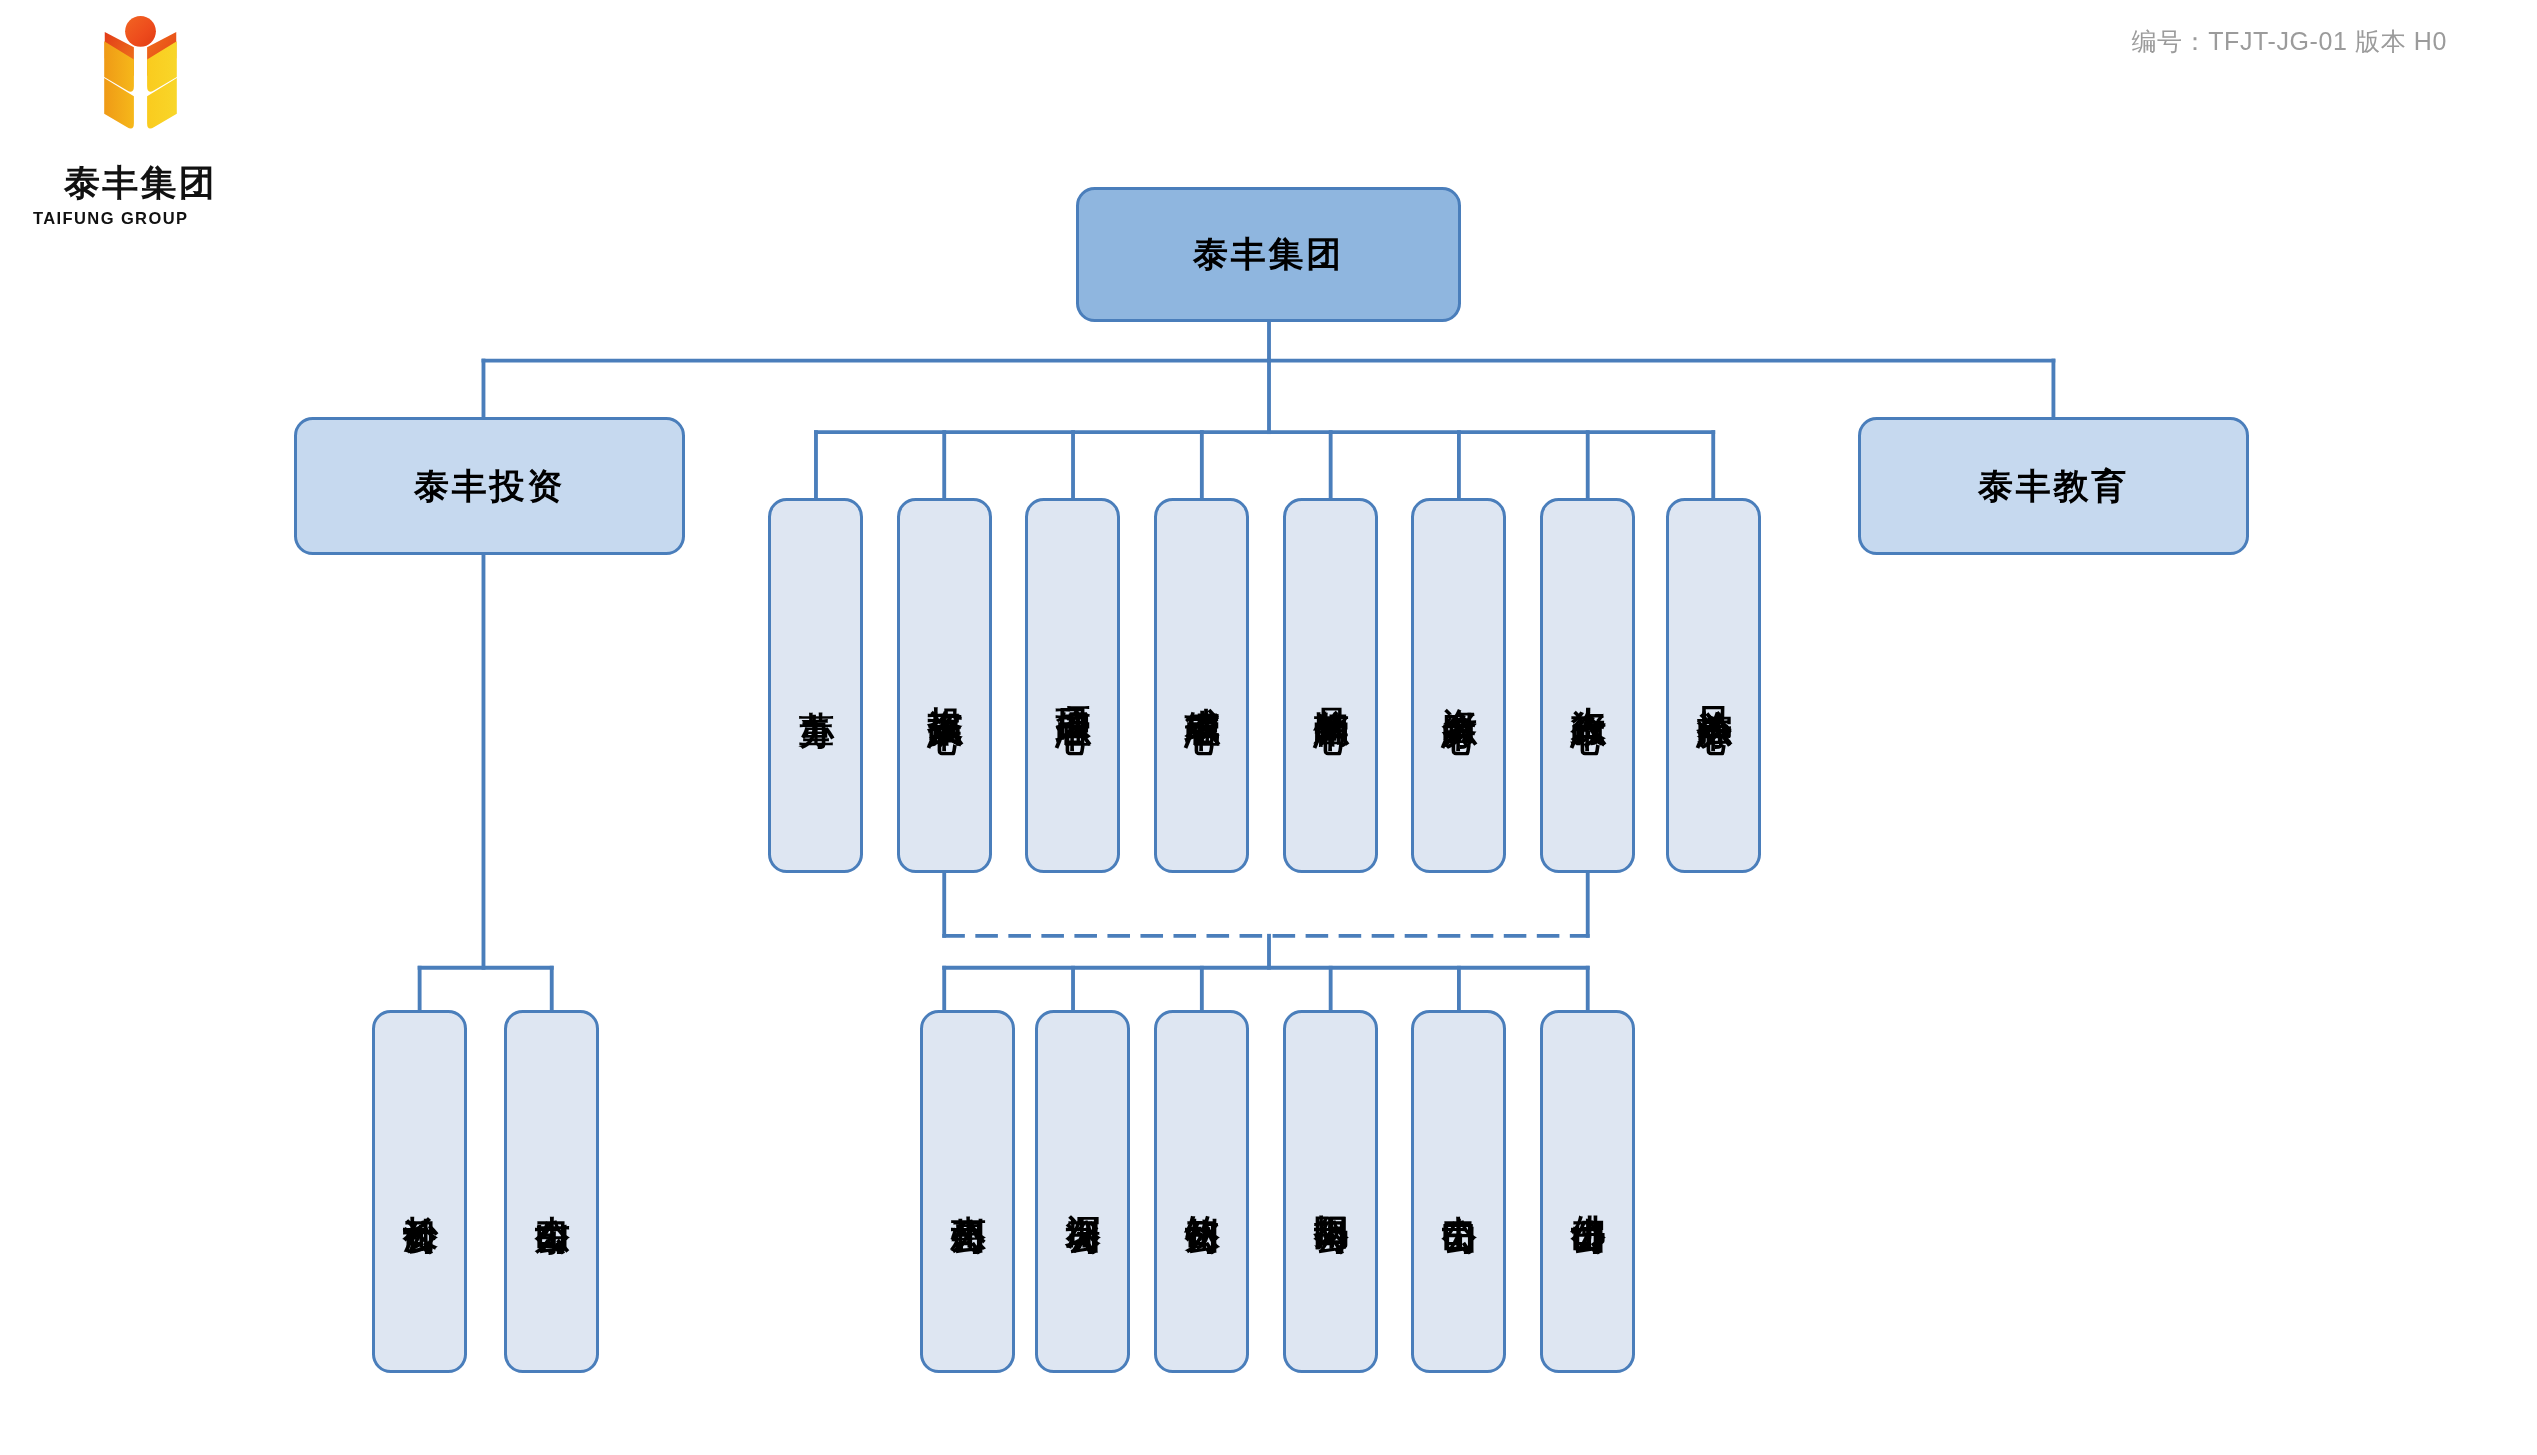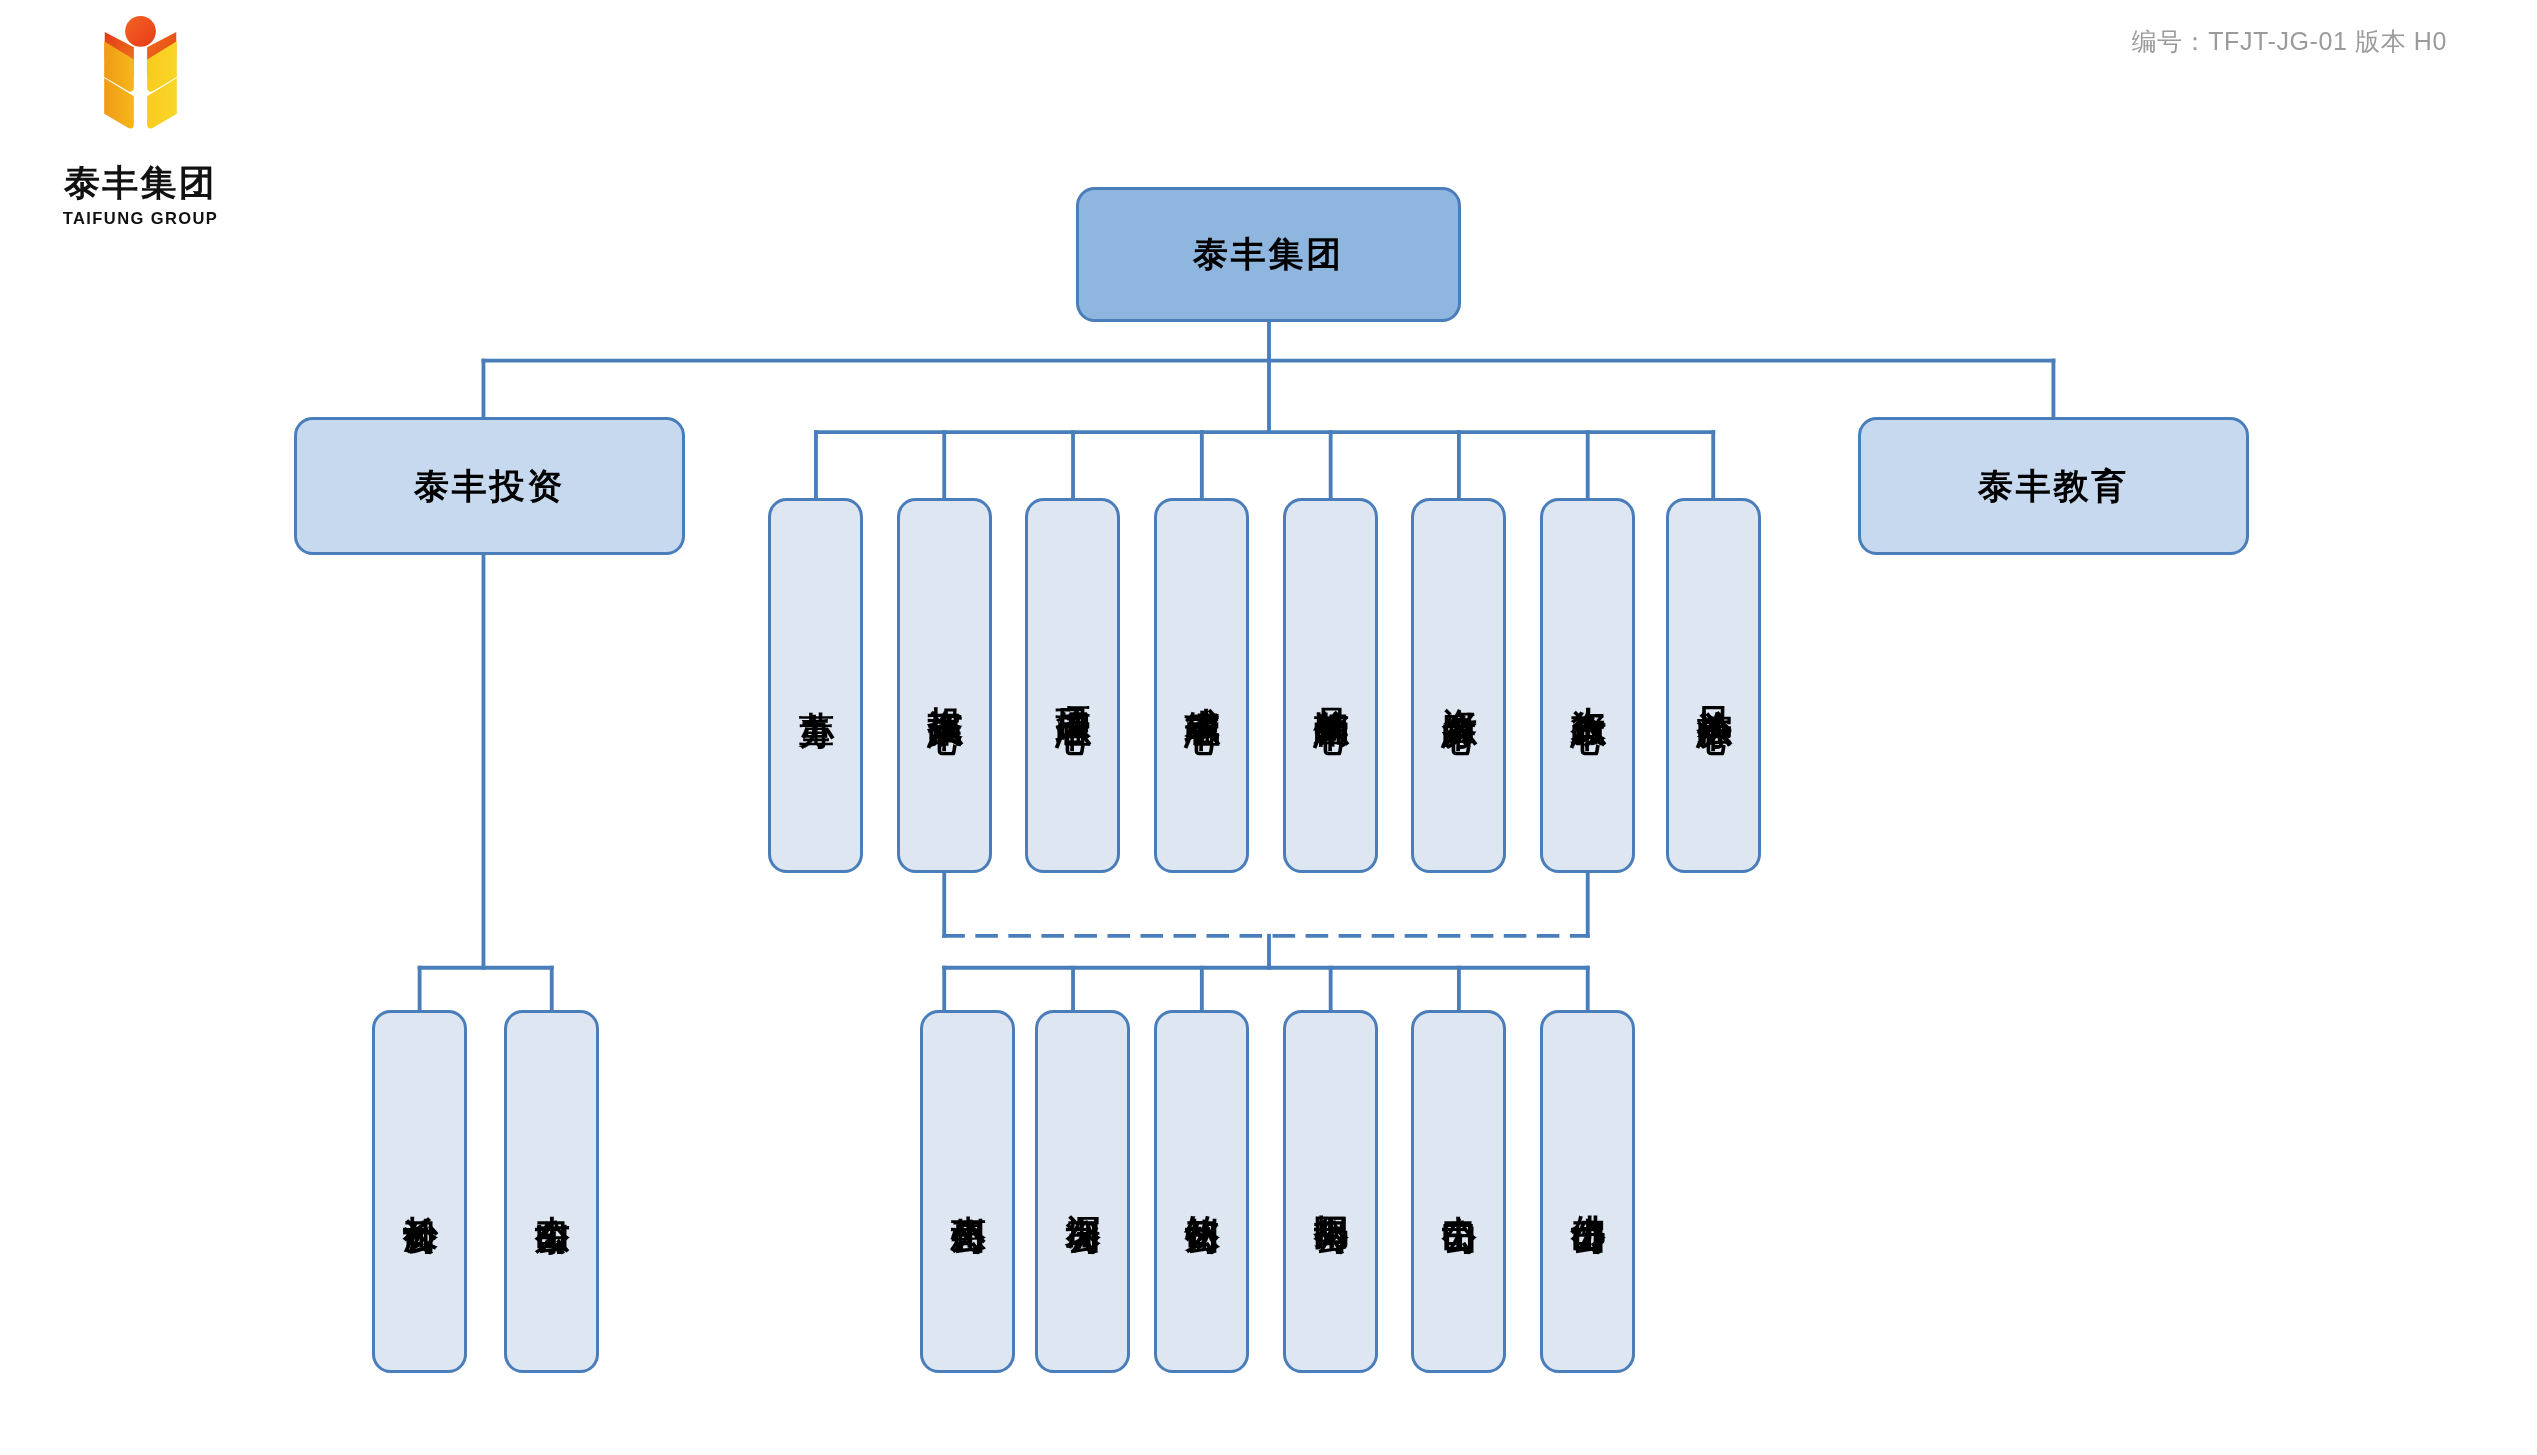--- a/index.html
+++ b/index.html
@@ -17,21 +17,21 @@
 
   
   #logo{position:absolute;left:33px;top:11px;width:215px;height:237px;}
   #logo svg{display:block;}
   #logo-cn{
     position:absolute;left:0;top:148px;width:215px;text-align:center;
     font-size:36px;font-weight:bold;color:#111;letter-spacing:2.2px;
     font-family:"DejaVu Sans","Liberation Sans",sans-serif;
   }
   #logo-en{
-    position:absolute;left:0;top:198px;width:215px;text-align:center;
+    position:absolute;left:0;top:198px;width:215px;
     font-size:16.5px;font-weight:bold;color:#111;letter-spacing:1.4px;
     font-family:"Liberation Sans",sans-serif;
   }
 
   
   #wires{position:absolute;left:0;top:0;width:2538px;height:1456px;}
 
   
   .node{
     position:absolute;box-sizing:border-box;

